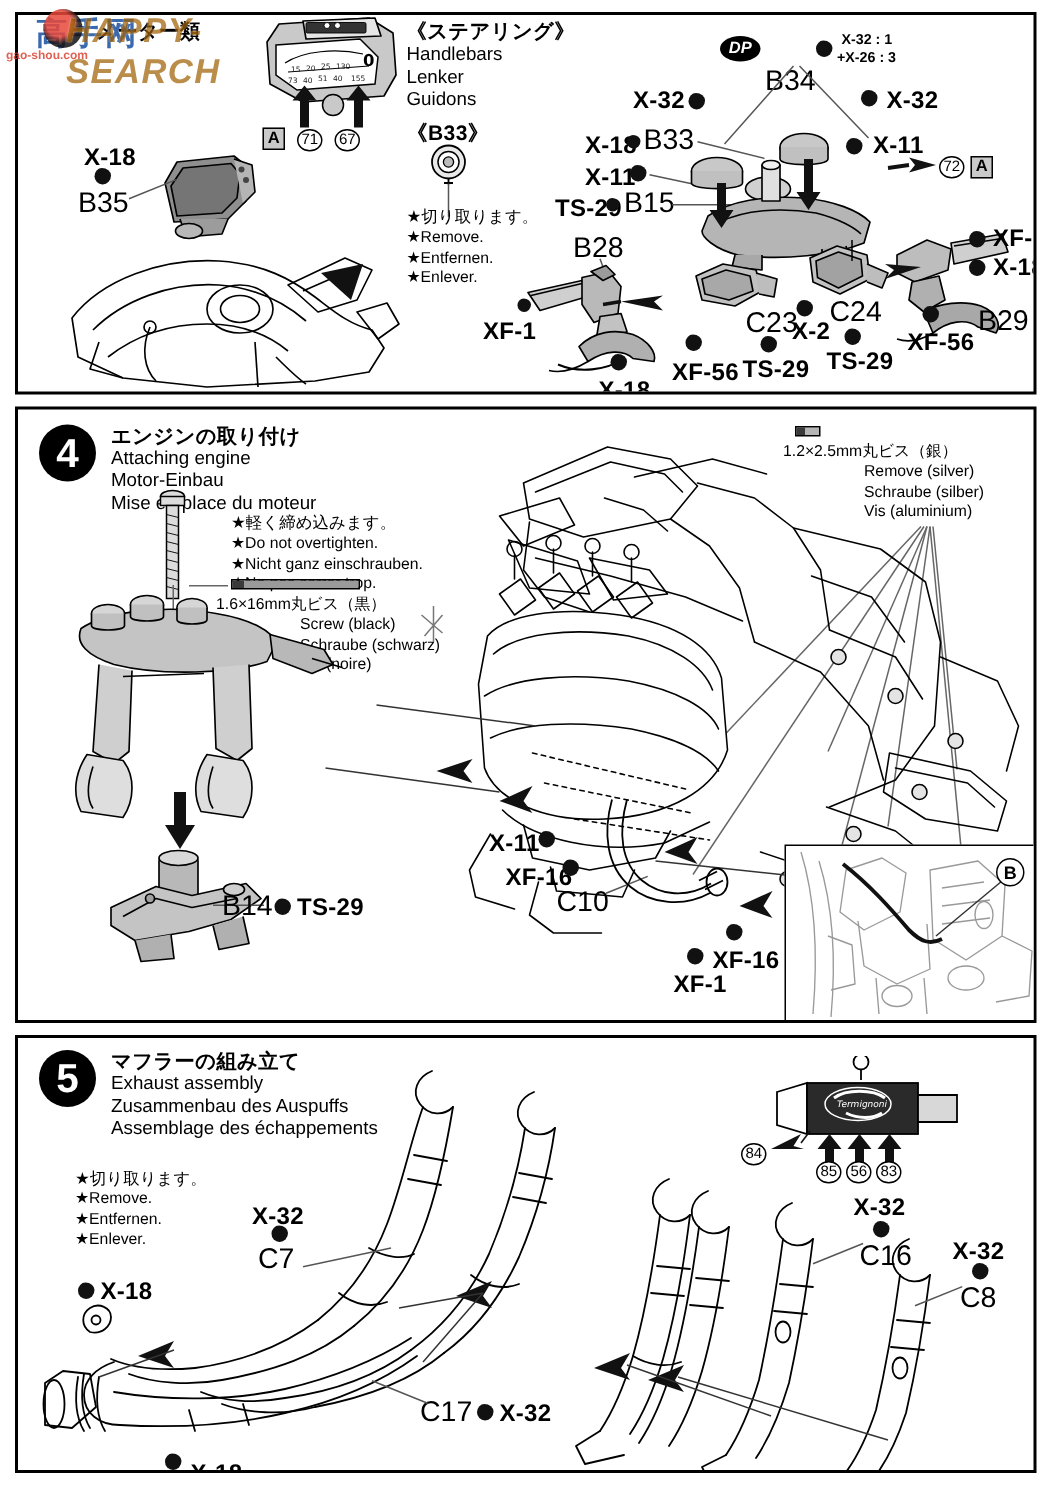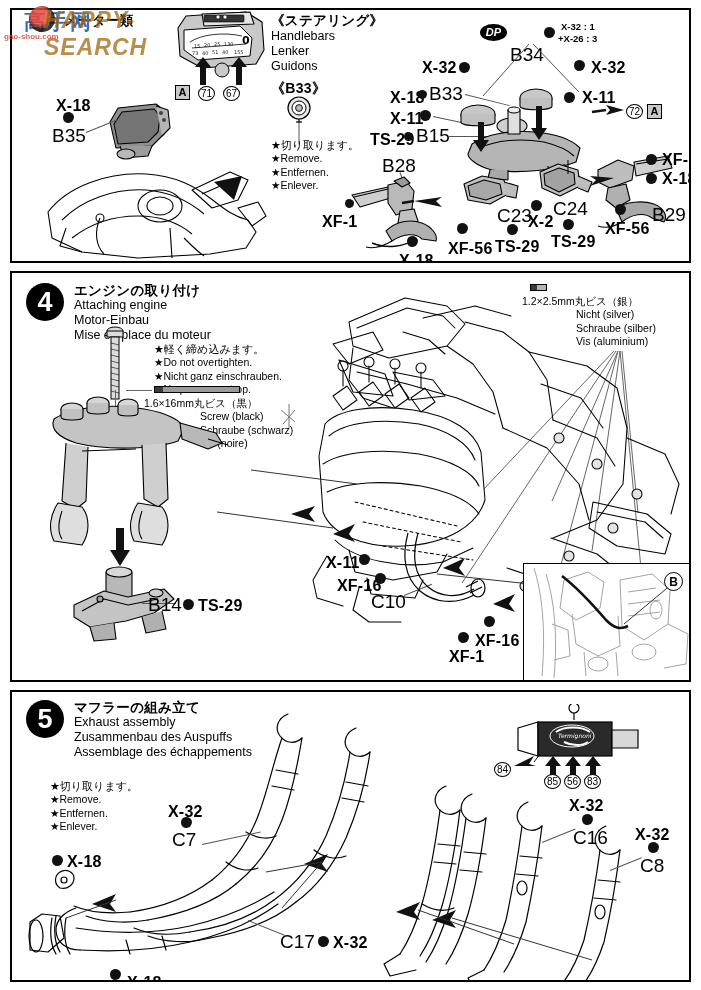--- a/index.html
+++ b/index.html
@@ -498,21 +498,21 @@
       </svg>
     </div>
     <div class="ll" style="left:114px; top:117px; width:26px; background:#666;"></div>
     <div class="ll" style="left:103px; top:117px; width:1px; height:54px; background:#666; transform:none;"></div>
 
     <div class="screw-short" style="left:518px; top:11px;"></div>
     <div class="lbl spec" style="left:510px; top:22px;">
       <div>1.2×2.5mm丸ビス（銀）</div>
     </div>
     <div class="lbl spec" style="left:564px; top:35px;">
-      <div>Nicht (silver)</div>
+      <div>Remove (silver)</div>
       <div>Schraube (silber)</div>
       <div>Vis (aluminium)</div>
     </div>
 
     <div class="art" style="left:430px; top:78px;">
       <svg width="230" height="330" viewBox="0 0 230 330">
         <g stroke="#666" stroke-width="1" fill="none">
           <path d="M172 0 L40 140"></path>
           <path d="M176 0 L110 150"></path>
           <path d="M180 0 L196 162"></path>

